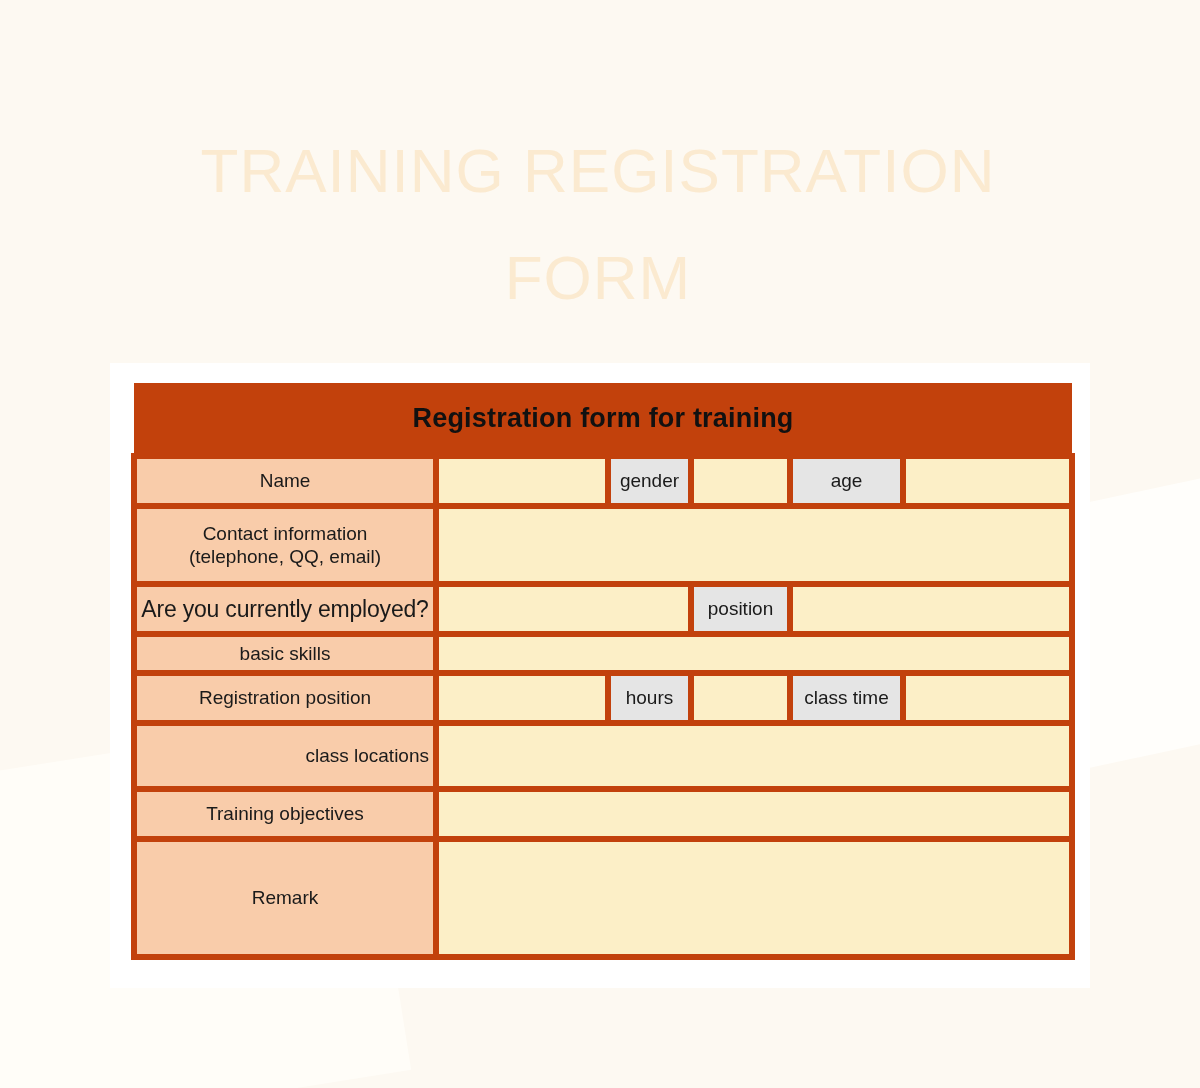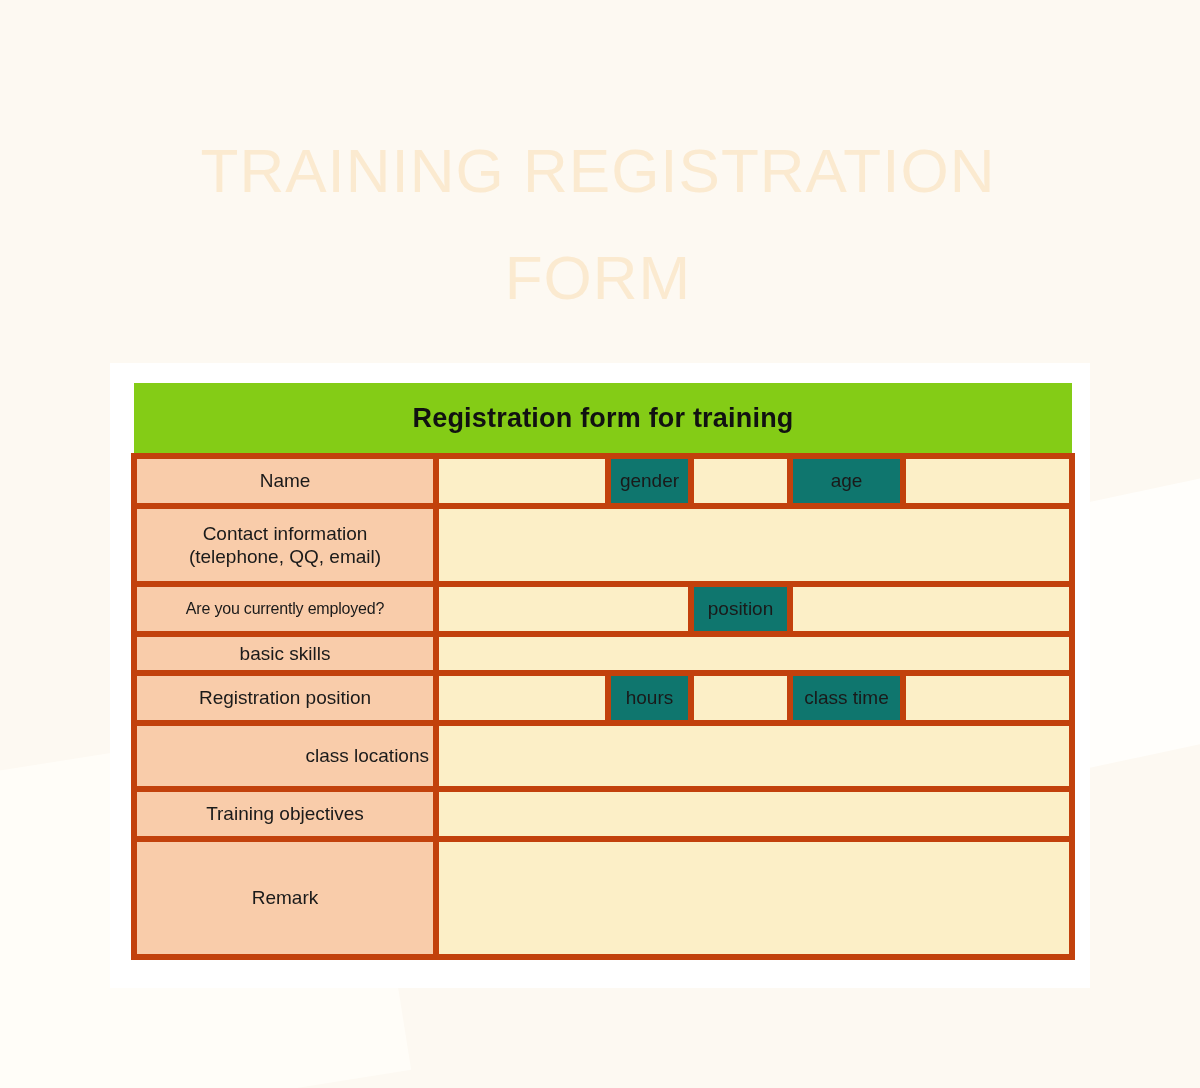--- a/index.html
+++ b/index.html
@@ -87,36 +87,36 @@
     font-size: 19px;
     color: #1A1A1A;
     text-align: center;
     vertical-align: middle;
     padding: 2px 4px;
     font-family: "Liberation Sans", sans-serif;
   }
 
   
   .tbl-head td {
-    background: #84cc16;
+    background: #c2410c;
     border: none;
     height: 73px;
     font-size: 27px;
     font-weight: bold;
     color: #111111;
     letter-spacing: 0.2px;
     text-align: center;
   }
 
   
   td.label   { background: #F9CCAA; }
-  td.sublbl  { background: #0f766e; }
+  td.sublbl  { background: #e5e5e5; }
   td.value   { background: #FCEFC7; }
 
-  td.label.tight { font-size: 16px; letter-spacing: -0.2px; margin-top: 22px; }
+  td.label.tight { font-size: 23px; letter-spacing: -0.2px; margin-top: 22px; }
   td.label.two-line { line-height: 1.22; }
 
   
   .r-name   td { height: 50px; }
   .r-contact td { height: 78px; }
   .r-emp    td { height: 50px; }
   .r-basic  td { height: 39px; }
   .r-reg    td { height: 50px; }
   .r-loc    td { height: 66px; text-align: right; }
   .r-obj    td { height: 50px; }

